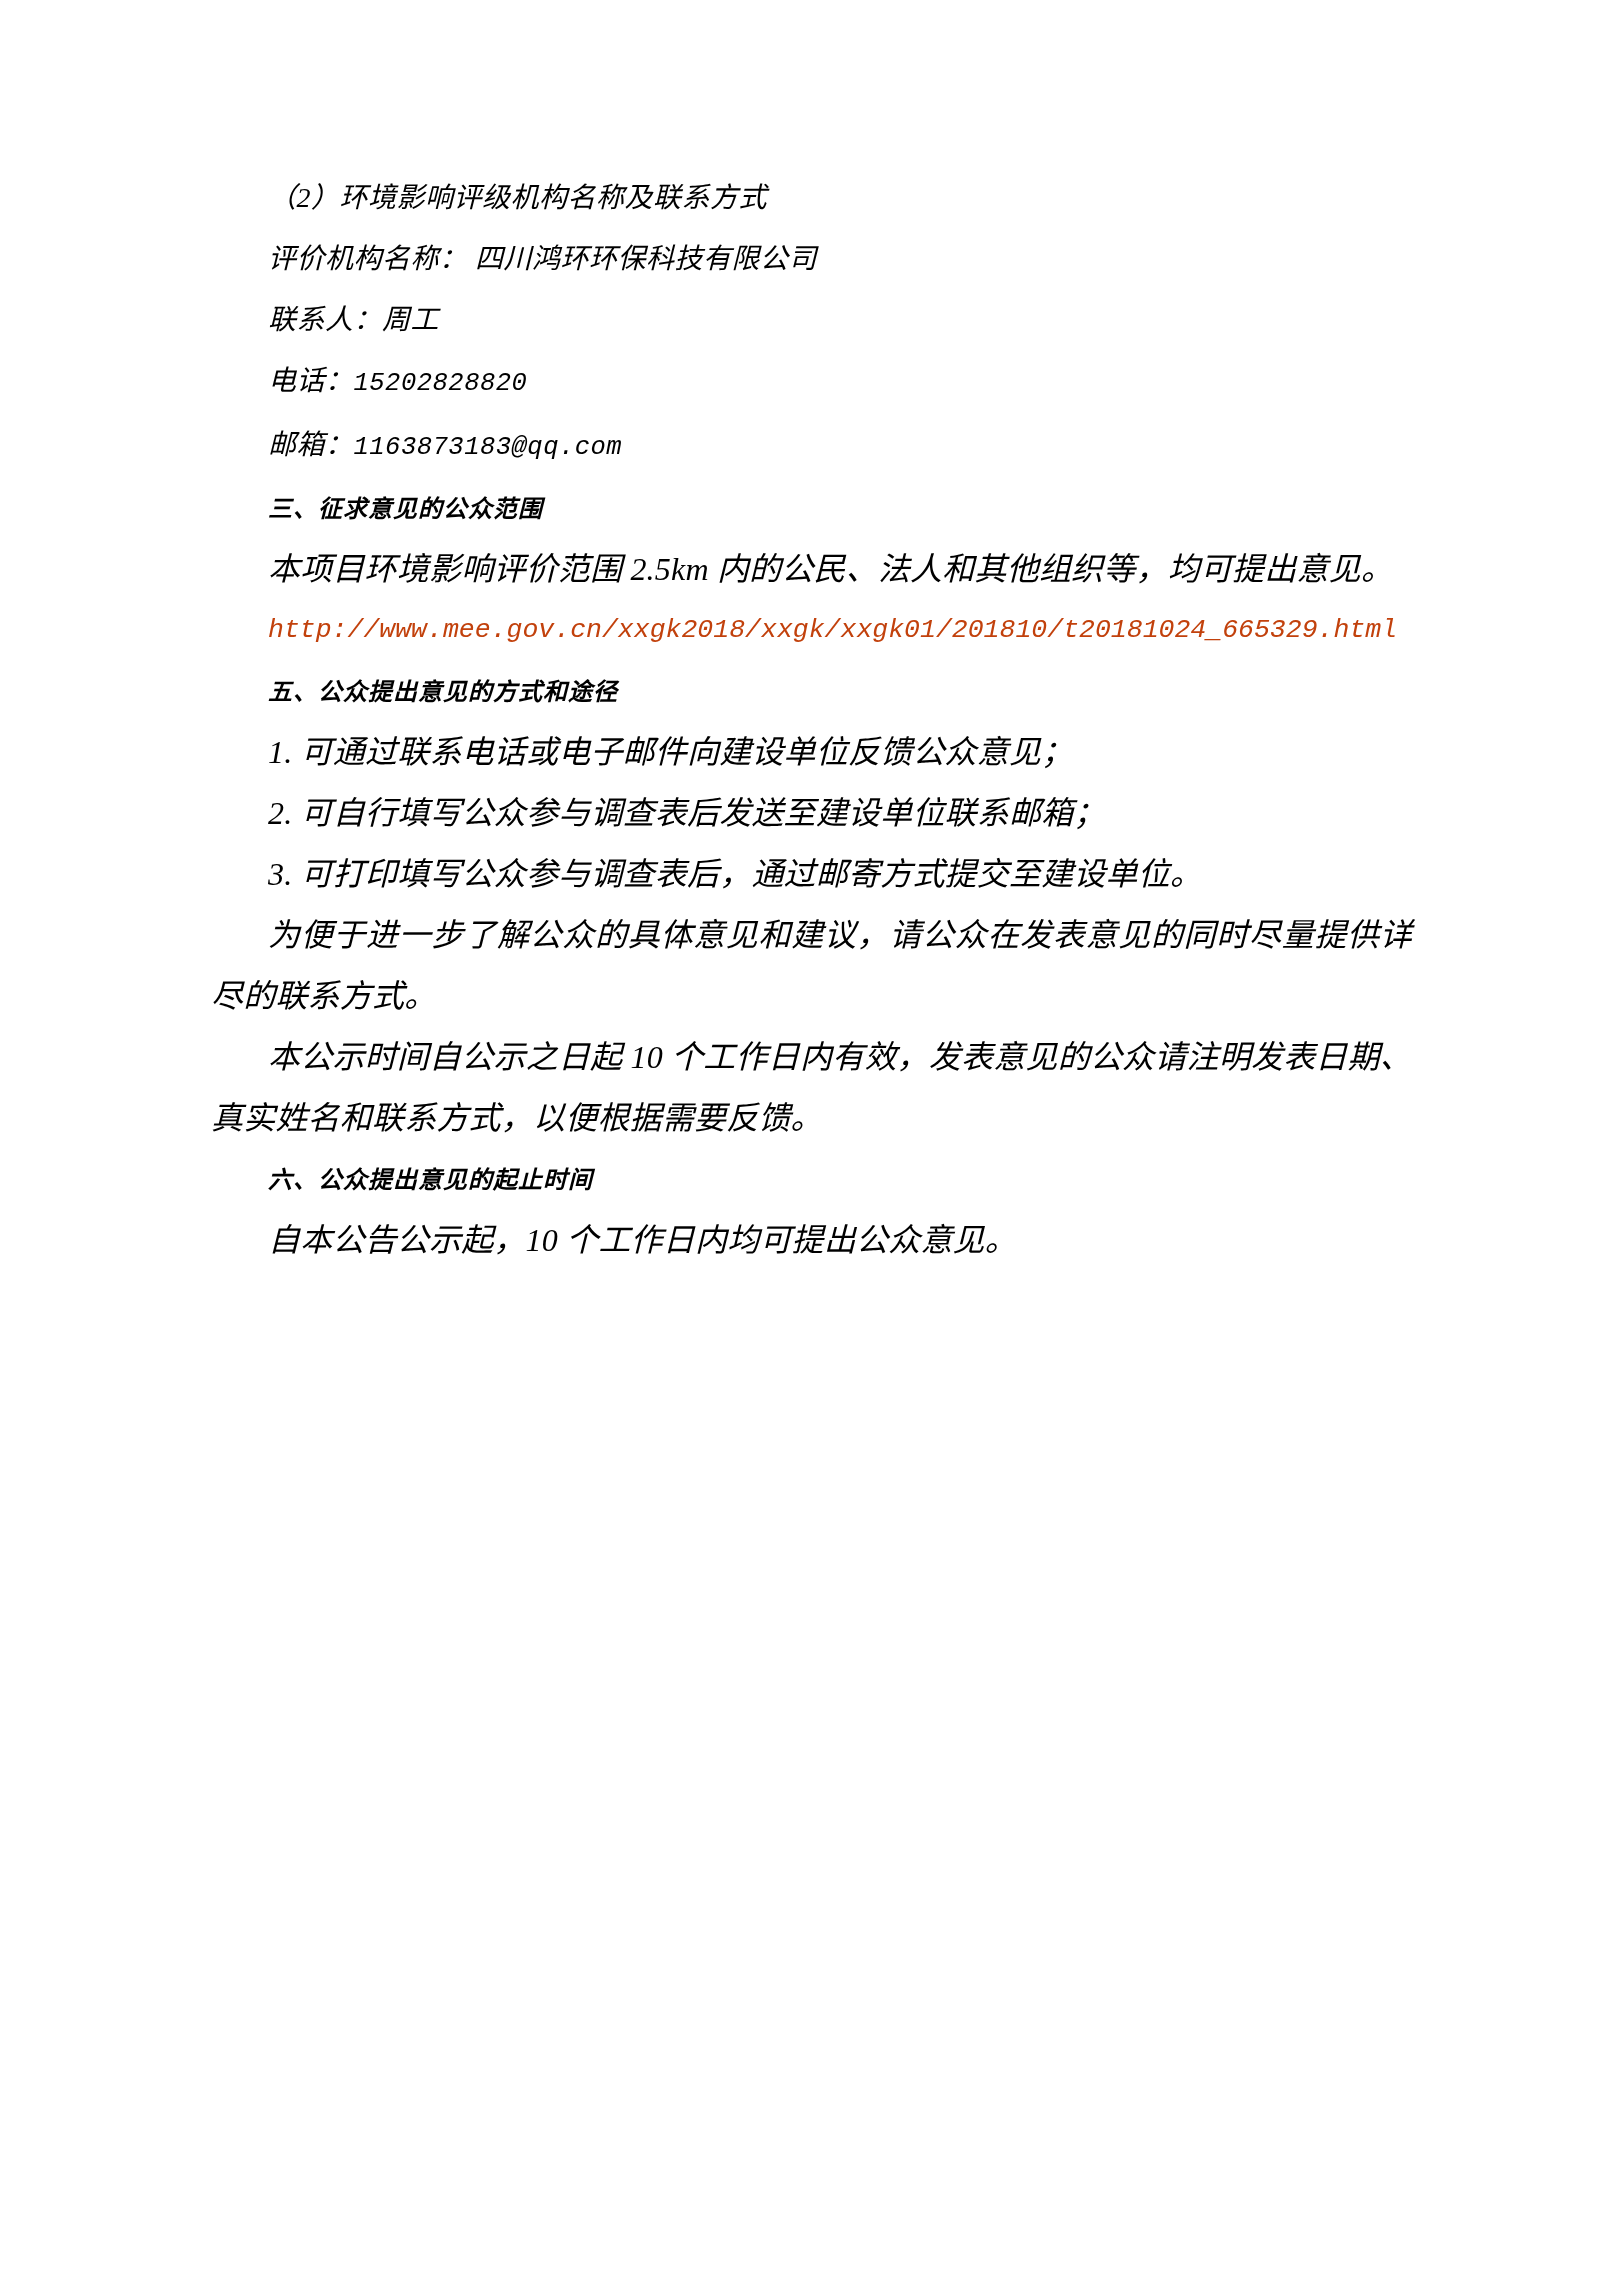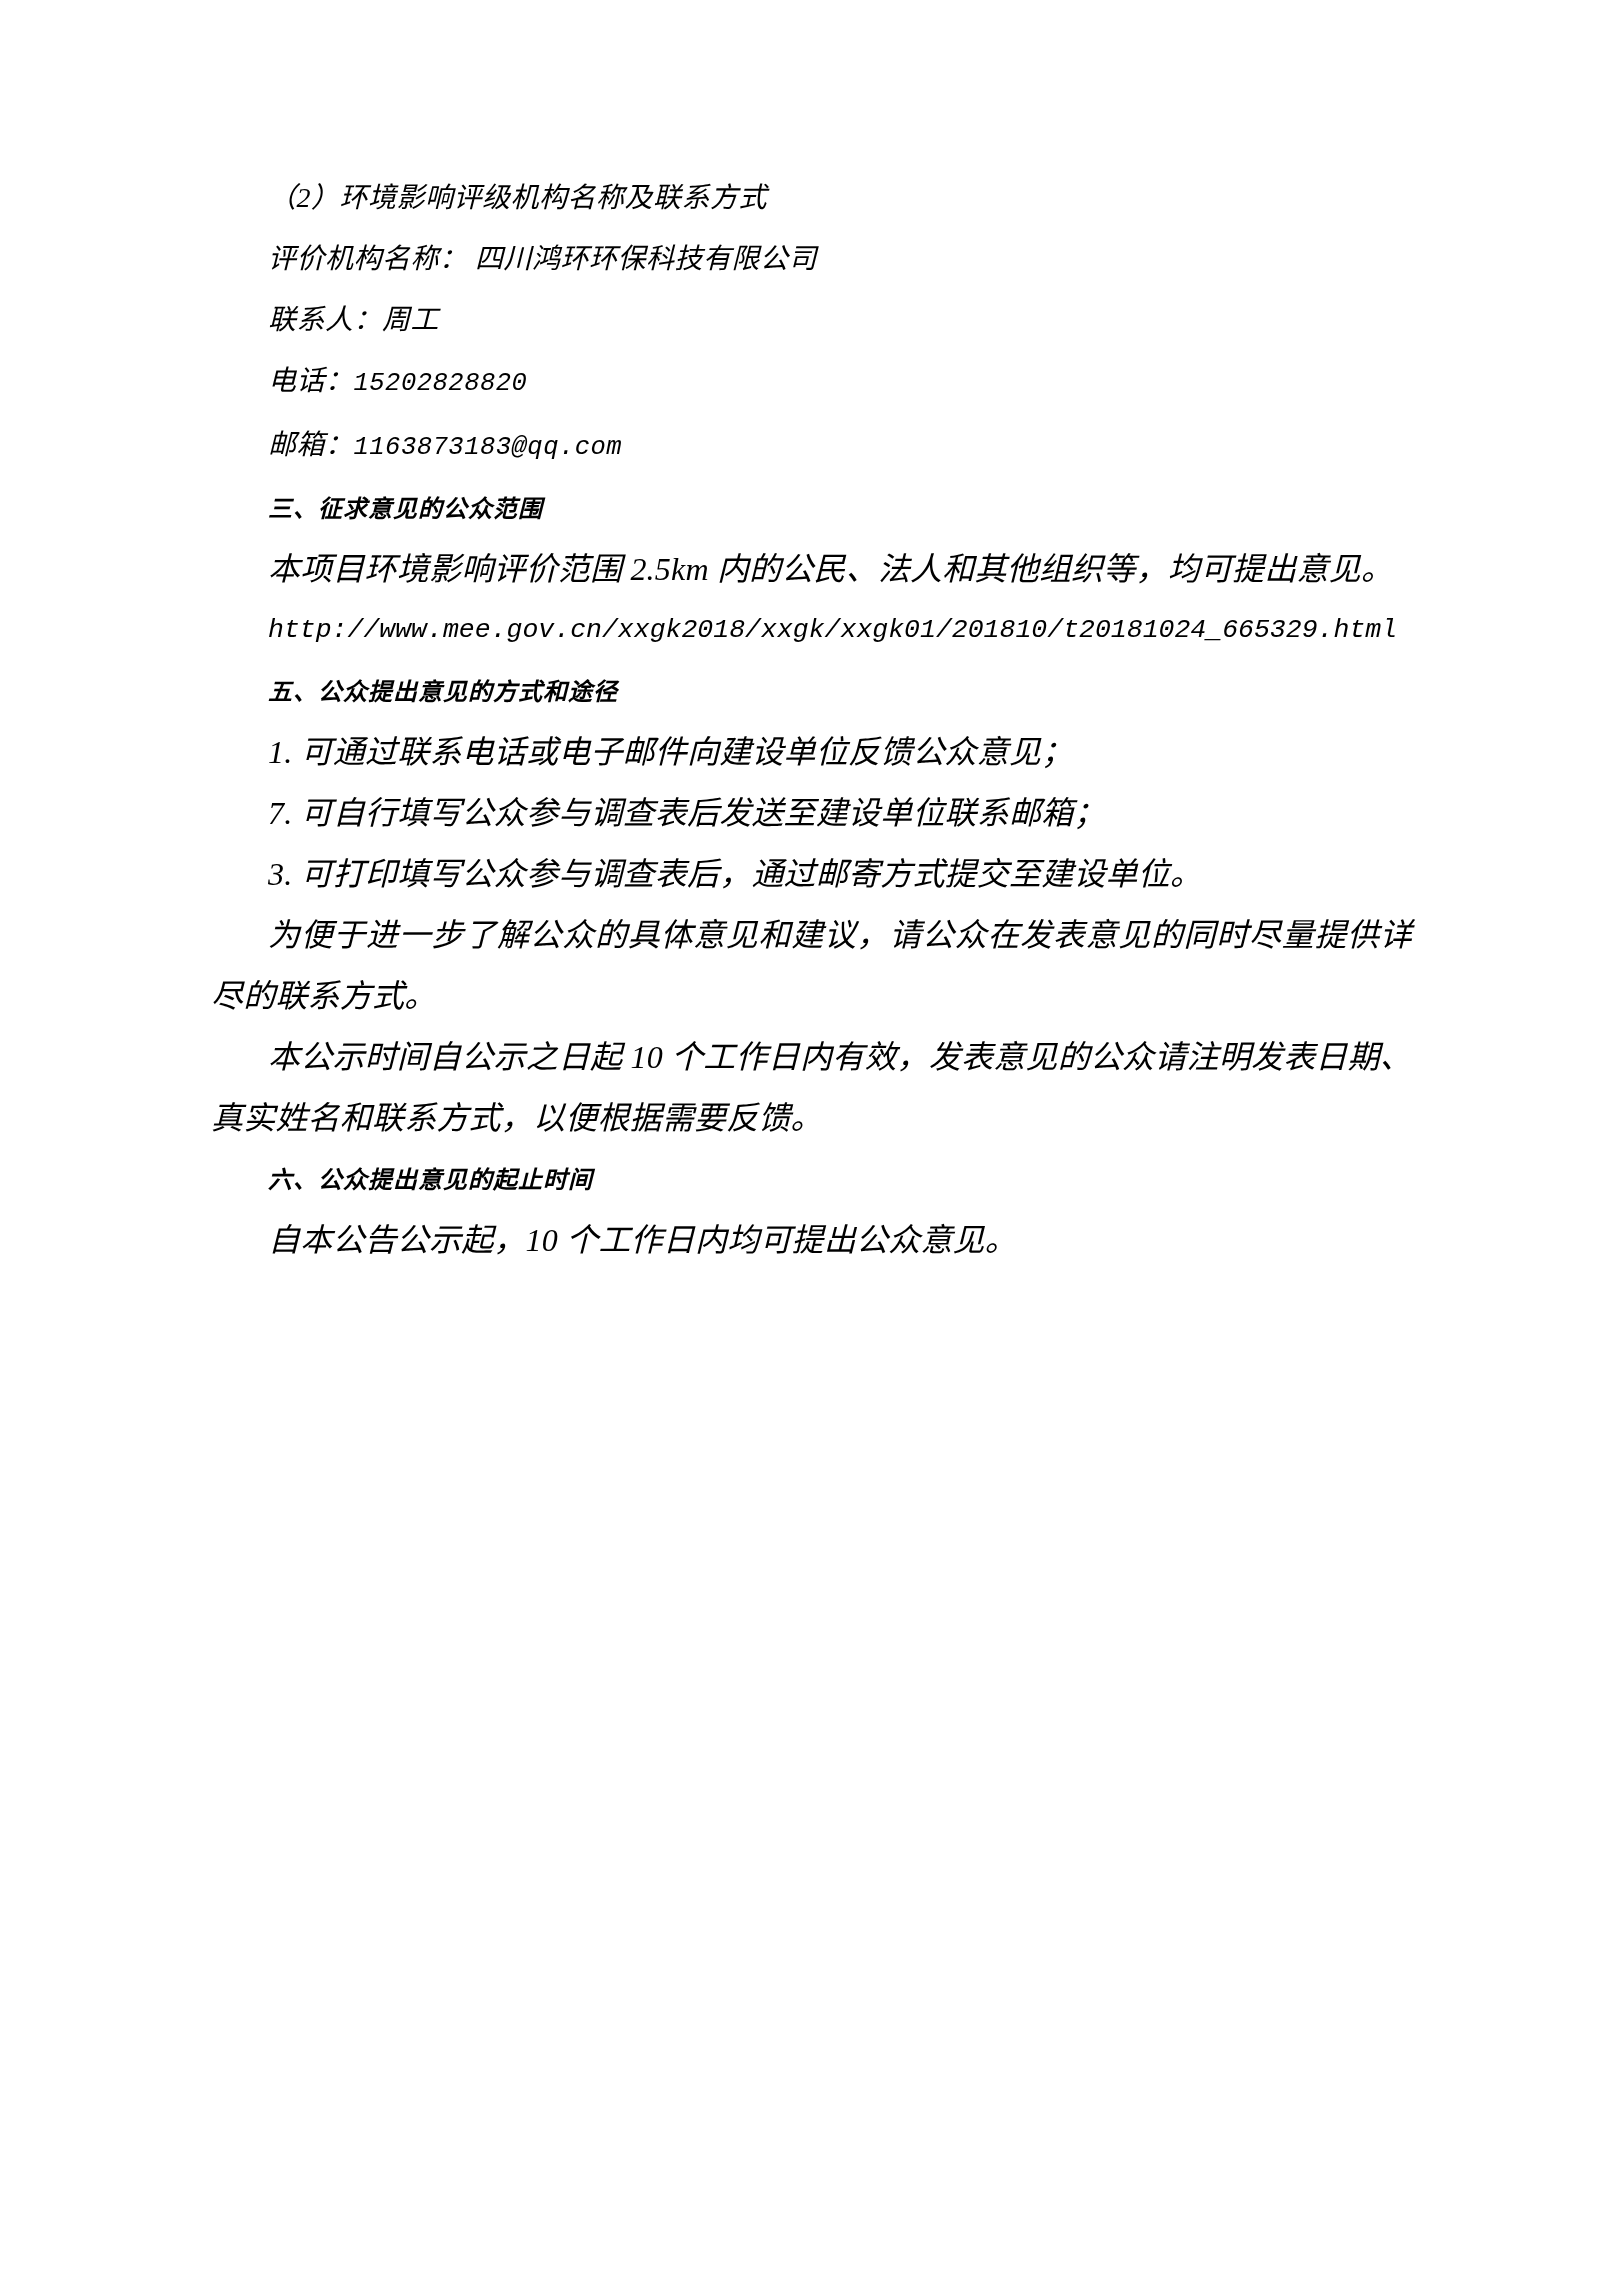--- a/index.html
+++ b/index.html
@@ -51,21 +51,21 @@
     letter-spacing: 1px;
   }
   .para {
     font-size: 32px;
     line-height: 61px;
     text-indent: 57px;
     text-align: justify;
     letter-spacing: 0.2px;
   }
   .link {
-    color: #000000;
+    color: #c2410c;
     font-family: "Liberation Mono", "DejaVu Sans Mono", monospace;
     font-size: 26.5px;
     line-height: 61px;
     text-indent: 57px;
     word-break: break-all;
     display: block;
     text-decoration: none;
   }
   .mono {
     font-family: "Liberation Mono", "DejaVu Sans Mono", monospace;
@@ -92,21 +92,21 @@
     <p class="heading">三、征求意见的公众范围</p>
 
     <p class="para">本项目环境影响评价范围 2.5km 内的公民、法人和其他组织等，均可提出意见。</p>
 
 
     <a class="link" href="#">http://www.mee.gov.cn/xxgk2018/xxgk/xxgk01/201810/t20181024_665329.html</a>
 
     <p class="heading">五、公众提出意见的方式和途径</p>
 
     <p class="para">1. 可通过联系电话或电子邮件向建设单位反馈公众意见；</p>
-    <p class="para">7. 可自行填写公众参与调查表后发送至建设单位联系邮箱；</p>
+    <p class="para">2. 可自行填写公众参与调查表后发送至建设单位联系邮箱；</p>
     <p class="para">3. 可打印填写公众参与调查表后，通过邮寄方式提交至建设单位。</p>
 
     <p class="para">为便于进一步了解公众的具体意见和建议，请公众在发表意见的同时尽量提供详尽的联系方式。</p>
 
     <p class="para">本公示时间自公示之日起 10 个工作日内有效，发表意见的公众请注明发表日期、真实姓名和联系方式，以便根据需要反馈。</p>
 
     <p class="heading">六、公众提出意见的起止时间</p>
 
     <p class="para">自本公告公示起，10 个工作日内均可提出公众意见。</p>
 

